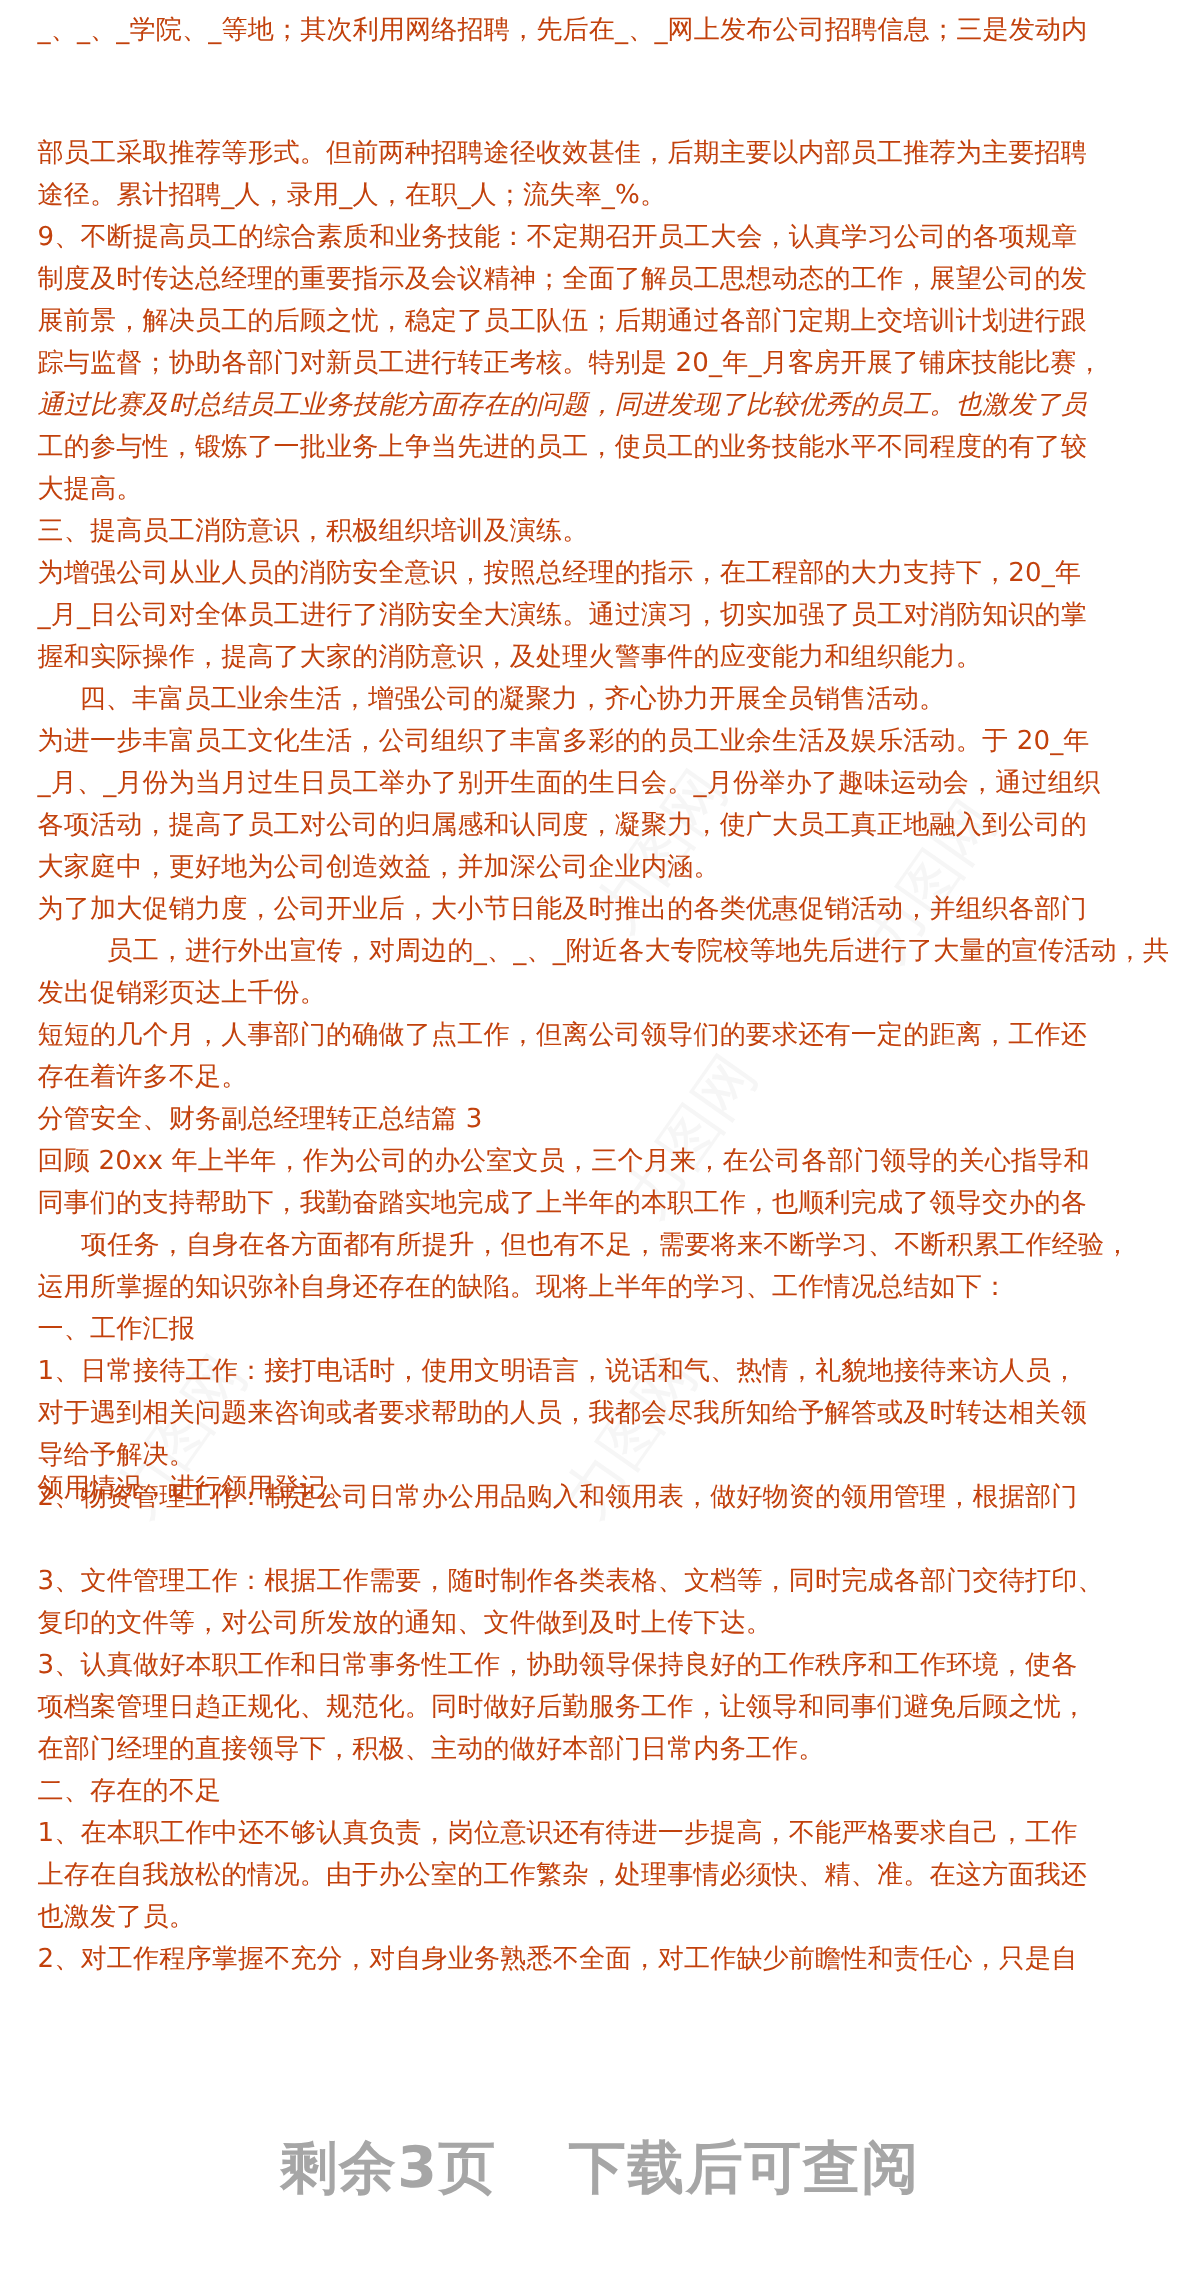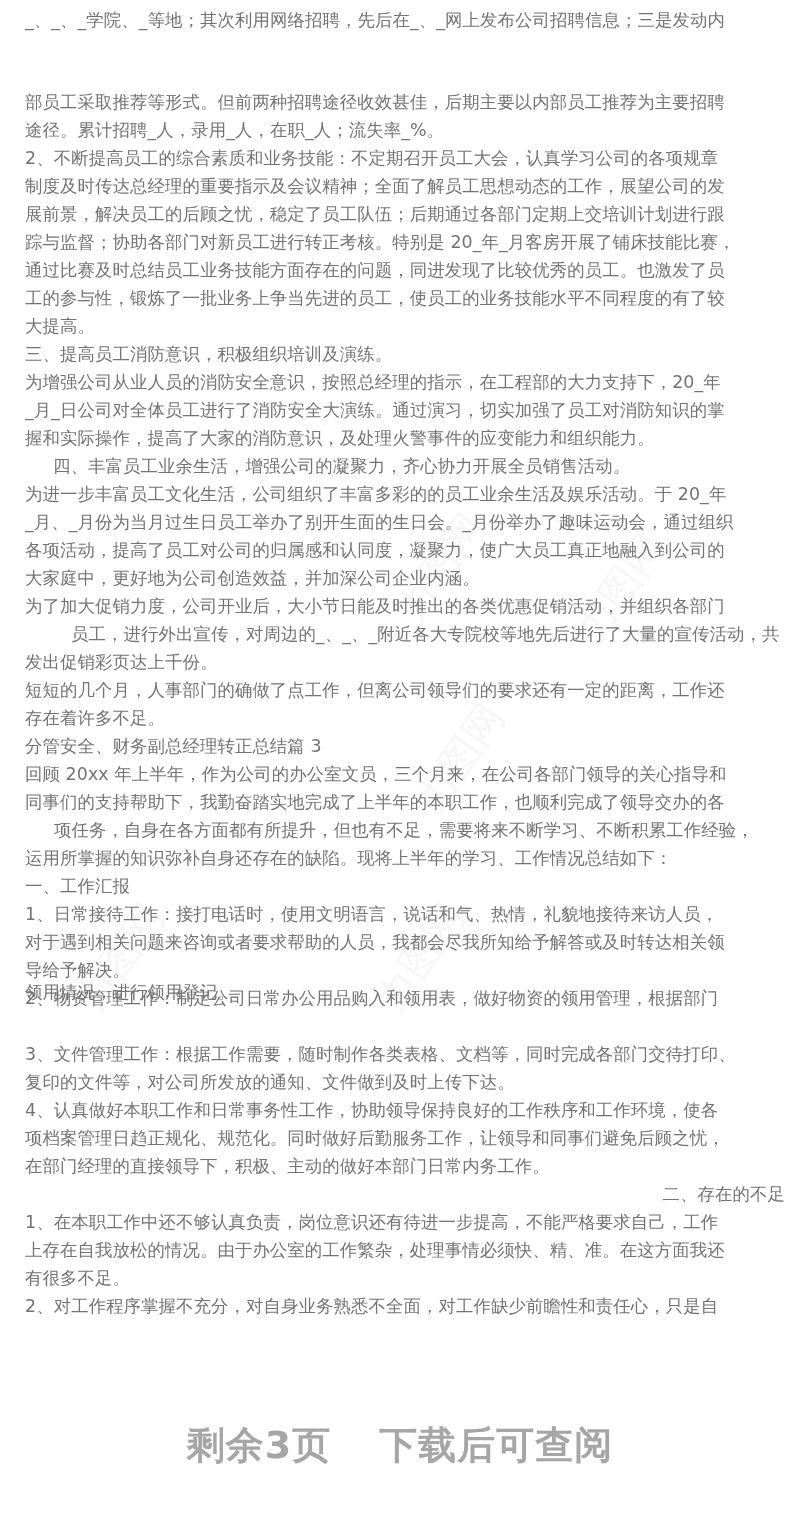--- a/index.html
+++ b/index.html
@@ -1,20 +1,20 @@
 <!DOCTYPE html>
 <html><head>
   <meta charset="utf-8">
   <style>
     html, body { margin: 0; padding: 0; background: #ffffff; }
     body { width: 800px; height: 1521px; position: relative; overflow: hidden;
            font-family: "DejaVu Sans", "Liberation Sans", sans-serif; color: #222222; }
     .page { position: absolute; left: 0; top: 0; width: 800px; height: 1521px; }
     .line { position: absolute; left: 25px; width: 760px; font-size: 17.4px; line-height: 28px;
-            white-space: nowrap; letter-spacing: 0.1px; color: #737373; }
+            white-space: nowrap; letter-spacing: 0.1px; color: #c2410c; }
     .watermark { position: absolute; font-size: 40px; color: rgba(180,180,180,0.12);
                  transform: rotate(-55deg); white-space: nowrap; pointer-events: none; }
     .footer { position: absolute; left: 0; top: 1420px; width: 800px; text-align: center;
               font-size: 38px; font-weight: bold; color: #a6a6a6; letter-spacing: 1px; }
     .footer span { display: inline-block; }
     .footer .gap { width: 48px; }
   </style>
 </head>
 <body>
 
@@ -22,25 +22,25 @@
 
   <div class="watermark" style="left:380px; top:540px;">力图网</div>
   <div class="watermark" style="left:560px; top:560px;">力图网</div>
   <div class="watermark" style="left:400px; top:730px;">力图网</div>
   <div class="watermark" style="left:60px; top:930px;">力图网</div>
   <div class="watermark" style="left:360px; top:930px;">力图网</div>
 
   <div class="line" style="top:6px;">_、_、_学院、_等地；其次利用网络招聘，先后在_、_网上发布公司招聘信息；三是发动内</div>
   <div class="line" style="top:88px;">部员工采取推荐等形式。但前两种招聘途径收效甚佳，后期主要以内部员工推荐为主要招聘</div>
   <div class="line" style="top:116px;">途径。累计招聘_人，录用_人，在职_人；流失率_%。</div>
-  <div class="line" style="top:144px;">2、不断提高员工的综合素质和业务技能：不定期召开员工大会，认真学习公司的各项规章</div>
+  <div class="line" style="top:144px;">9、不断提高员工的综合素质和业务技能：不定期召开员工大会，认真学习公司的各项规章</div>
   <div class="line" style="top:172px;">制度及时传达总经理的重要指示及会议精神；全面了解员工思想动态的工作，展望公司的发</div>
   <div class="line" style="top:200px;">展前景，解决员工的后顾之忧，稳定了员工队伍；后期通过各部门定期上交培训计划进行跟</div>
   <div class="line" style="top:228px;">踪与监督；协助各部门对新员工进行转正考核。特别是 20_年_月客房开展了铺床技能比赛，</div>
-  <div class="line" style="top:256px;">通过比赛及时总结员工业务技能方面存在的问题，同进发现了比较优秀的员工。也激发了员</div>
+  <div class="line" style="top:256px;font-style:italic;">通过比赛及时总结员工业务技能方面存在的问题，同进发现了比较优秀的员工。也激发了员</div>
   <div class="line" style="top:284px;">工的参与性，锻炼了一批业务上争当先进的员工，使员工的业务技能水平不同程度的有了较</div>
   <div class="line" style="top:312px;">大提高。</div>
   <div class="line" style="top:340px;">三、提高员工消防意识，积极组织培训及演练。</div>
   <div class="line" style="top:368px;">为增强公司从业人员的消防安全意识，按照总经理的指示，在工程部的大力支持下，20_年</div>
   <div class="line" style="top:396px;">_月_日公司对全体员工进行了消防安全大演练。通过演习，切实加强了员工对消防知识的掌</div>
   <div class="line" style="top:424px;">握和实际操作，提高了大家的消防意识，及处理火警事件的应变能力和组织能力。</div>
   <div class="line" style="top:452px;margin-left:28px;">四、丰富员工业余生活，增强公司的凝聚力，齐心协力开展全员销售活动。</div>
   <div class="line" style="top:480px;">为进一步丰富员工文化生活，公司组织了丰富多彩的的员工业余生活及娱乐活动。于 20_年</div>
   <div class="line" style="top:508px;">_月、_月份为当月过生日员工举办了别开生面的生日会。_月份举办了趣味运动会，通过组织</div>
   <div class="line" style="top:564px;">大家庭中，更好地为公司创造效益，并加深公司企业内涵。</div>
@@ -56,26 +56,26 @@
   <div class="line" style="top:816px;margin-left:29px;">项任务，自身在各方面都有所提升，但也有不足，需要将来不断学习、不断积累工作经验，</div>
   <div class="line" style="top:844px;">运用所掌握的知识弥补自身还存在的缺陷。现将上半年的学习、工作情况总结如下：</div>
   <div class="line" style="top:872px;">一、工作汇报</div>
   <div class="line" style="top:900px;">1、日常接待工作：接打电话时，使用文明语言，说话和气、热情，礼貌地接待来访人员，</div>
   <div class="line" style="top:928px;">对于遇到相关问题来咨询或者要求帮助的人员，我都会尽我所知给予解答或及时转达相关领</div>
   <div class="line" style="top:956px;">导给予解决。</div>
   <div class="line" style="top:984px;">2、物资管理工作：制定公司日常办公用品购入和领用表，做好物资的领用管理，根据部门</div>
   <div class="line" style="top:980px;font-family:Liberation Mono, monospace;">领用情况，进行领用登记。</div>
   <div class="line" style="top:1040px;">3、文件管理工作：根据工作需要，随时制作各类表格、文档等，同时完成各部门交待打印、</div>
   <div class="line" style="top:1068px;">复印的文件等，对公司所发放的通知、文件做到及时上传下达。</div>
-  <div class="line" style="top:1096px;">4、认真做好本职工作和日常事务性工作，协助领导保持良好的工作秩序和工作环境，使各</div>
+  <div class="line" style="top:1096px;">3、认真做好本职工作和日常事务性工作，协助领导保持良好的工作秩序和工作环境，使各</div>
   <div class="line" style="top:1124px;">项档案管理日趋正规化、规范化。同时做好后勤服务工作，让领导和同事们避免后顾之忧，</div>
   <div class="line" style="top:1152px;">在部门经理的直接领导下，积极、主动的做好本部门日常内务工作。</div>
-  <div class="line" style="top:1180px;text-align:right;">二、存在的不足</div>
+  <div class="line" style="top:1180px;">二、存在的不足</div>
   <div class="line" style="top:1208px;">1、在本职工作中还不够认真负责，岗位意识还有待进一步提高，不能严格要求自己，工作</div>
   <div class="line" style="top:1236px;">上存在自我放松的情况。由于办公室的工作繁杂，处理事情必须快、精、准。在这方面我还</div>
-  <div class="line" style="top:1264px;">有很多不足。</div>
+  <div class="line" style="top:1264px;">也激发了员。</div>
   <div class="line" style="top:1292px;">2、对工作程序掌握不充分，对自身业务熟悉不全面，对工作缺少前瞻性和责任心，只是自</div>
 
   <div class="footer">
     <span>剩余3页</span><span class="gap"></span><span>下载后可查阅</span>
   </div>
 
 </div>
 
 </body></html>

